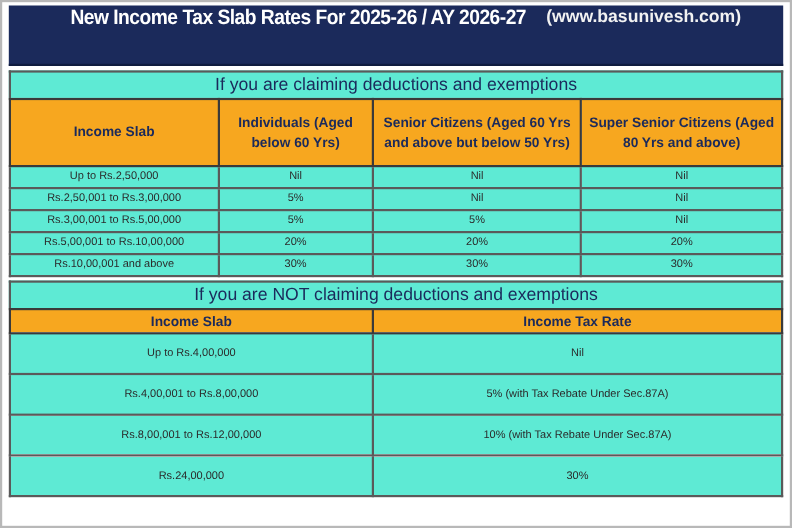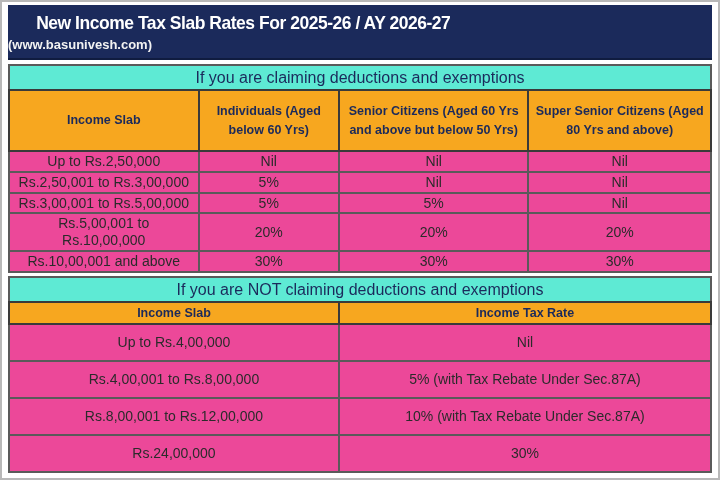--- a/index.html
+++ b/index.html
@@ -12,35 +12,34 @@
     padding: 3px 6px 2px 6px;
     font-family: "Liberation Sans", sans-serif;
     overflow: hidden;
   }
   .banner {
     background: #1b2a5b;
     height: 53px;
     margin-bottom: 4px;
     text-align: left;
     display: flex;
-    flex-direction: column;
     justify-content: center;
     border-bottom: 2px solid #101c40;
   }
   .banner .title {
     color: #ffffff;
     font-size: 19px;
     font-weight: bold;
     letter-spacing: -0.5px;
     transform: scaleX(0.92);
     line-height: 1.3;
   }
   .banner .subtitle {
     color: #f2f2f2;
-    font-size: 13px;
+    font-size: 16px;
     font-weight: bold;
     margin-top: 2px;
   }
   .section-bar {
     box-sizing: border-box;
     height: 25px;
     background: #5eead4;
     border: 2px solid #5a5a5a;
     border-bottom: none;
     color: #1b2a5b;
@@ -64,23 +63,23 @@
   }
   table.tbl th {
     background: #f7a71f;
     color: #1b2a5b;
     font-size: 12.5px;
     font-weight: bold;
     line-height: 1.45;
     border-color: #3a3a3a;
   }
   table.tbl td {
-    background: #ec4899;
+    background: #5eead4;
     color: #2b2b2b;
-    font-size: 14px;
+    font-size: 10px;
     line-height: 1.2;
   }
   .tbl-old th { height: 61px; }
   .tbl-old td { height: 20px; }
   .tbl-old .c0 { width: 27%; }
   .tbl-old .c1 { width: 20%; text-align: center; }
   .tbl-old .c2 { width: 27%; }
   .tbl-old .c3 { width: 26%; }
   .gap { height: 3px; }
   .tbl-new th { height: 21px; font-size: 13px; }

